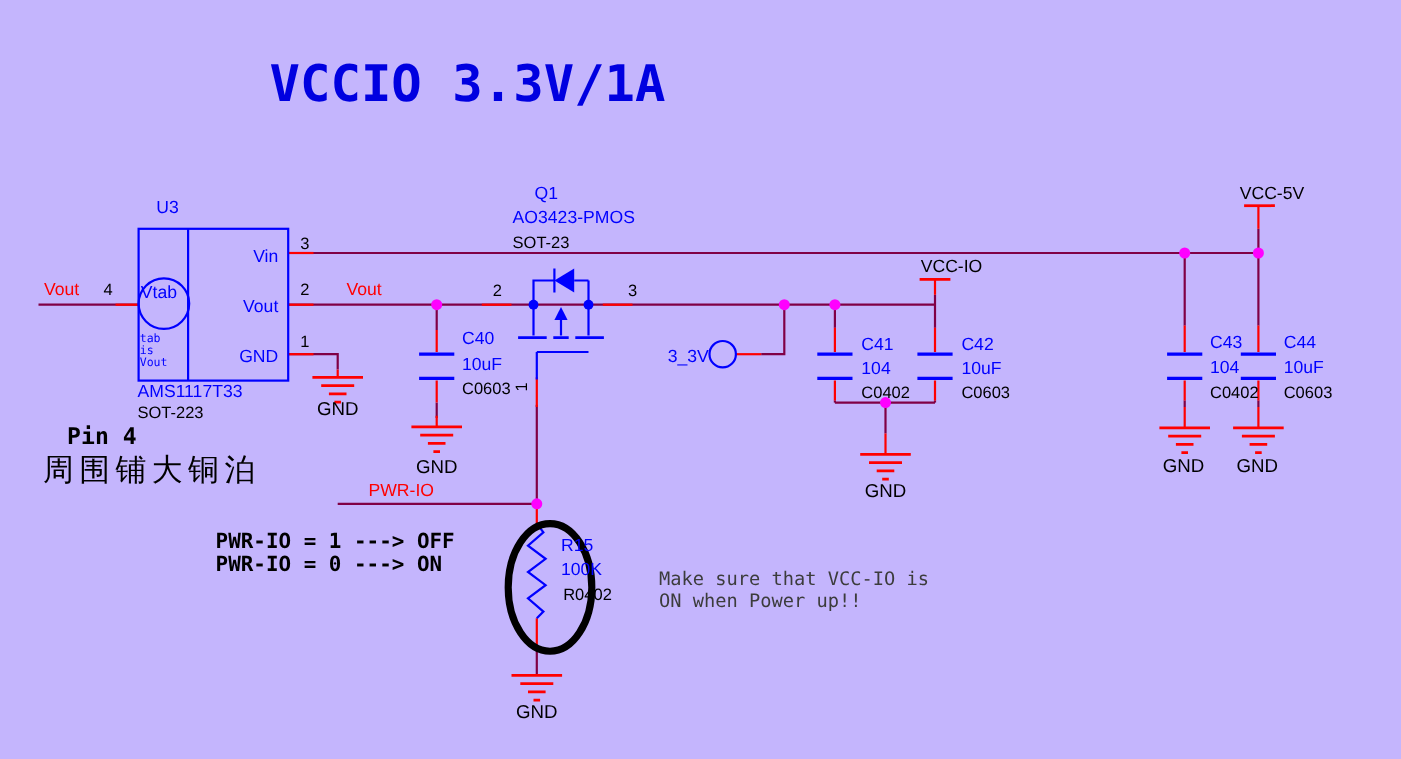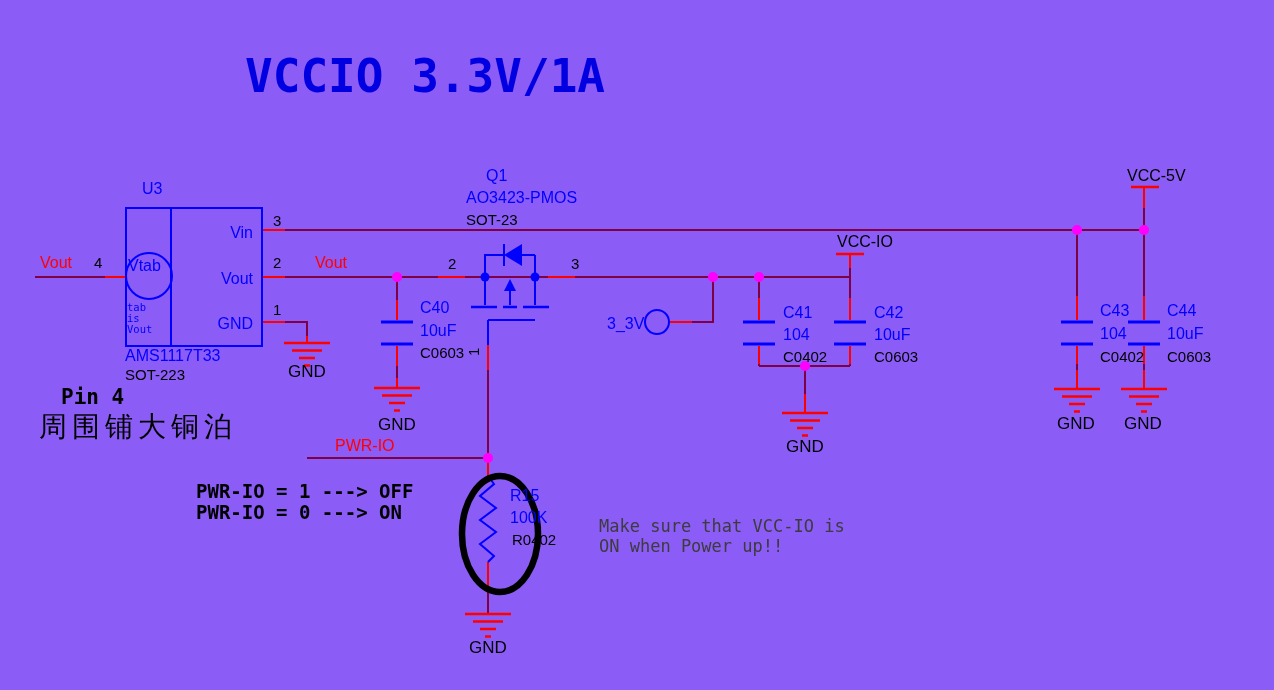--- a/index.html
+++ b/index.html
@@ -1,16 +1,16 @@
 <!DOCTYPE html>
 <html><head>
 <meta charset="utf-8">
 <style>
   html,body{margin:0;padding:0;background:#FFFFFF;}
-  .canvas{position:relative;width:1274px;height:690px;background:#8b5cf6;overflow:hidden;}
+  .canvas{position:relative;width:1274px;height:690px;background:#c4b5fd;overflow:hidden;}
   svg{display:block;}
   text{white-space:pre;}
   .f-lab  {font-family:"Liberation Sans",sans-serif;font-size:16px;}
   .f-pkg  {font-family:"Liberation Sans",sans-serif;font-size:15px;}
   .f-pin  {font-family:"Liberation Sans",sans-serif;font-size:15px;fill:#000000;}
   .f-gnd  {font-family:"Liberation Sans",sans-serif;font-size:17px;fill:#000000;}
   .f-note {font-family:"DejaVu Sans Mono",monospace;font-size:10.5px;fill:#0000FF;}
   .f-title{font-family:"DejaVu Sans Mono",monospace;font-weight:bold;font-size:46px;fill:#0000E0;}
   .f-monob{font-family:"DejaVu Sans Mono",monospace;font-weight:bold;font-size:19px;fill:#000000;}
   .f-mono {font-family:"DejaVu Sans Mono",monospace;font-size:17px;fill:#3C3C3C;}

